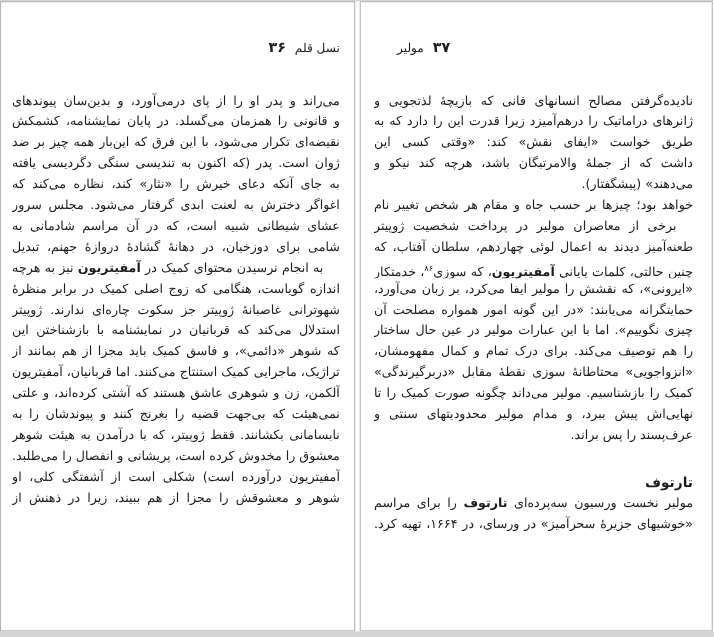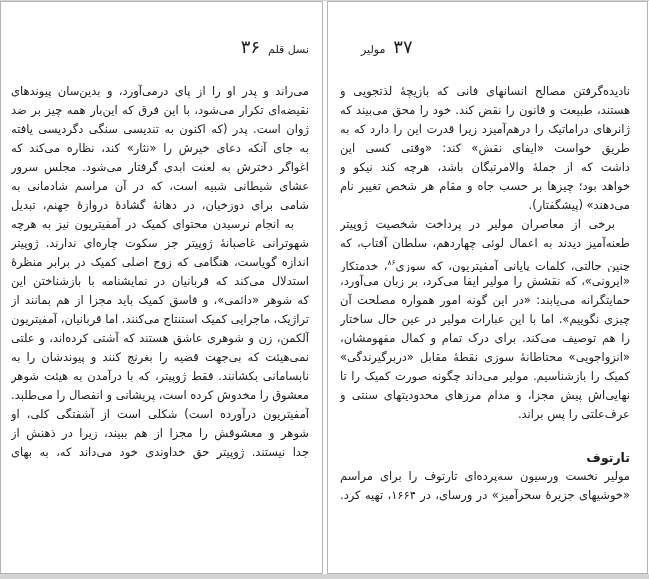--- a/index.html
+++ b/index.html
@@ -8,91 +8,90 @@
     background:#d4d4d4;
     font-family:"DejaVu Sans",sans-serif;
   }
   .spread{position:absolute;left:0;top:1px;width:649px;height:573px;background:#ffffff;}
   .page{position:absolute;top:0;height:573px;background:#ffffff;border:1px solid #b4b4b4;box-sizing:border-box;}
   .page-left{left:0;width:323px;}
   .page-right{left:327px;width:321px;}
   .phead{position:absolute;top:34px;display:flex;align-items:baseline;gap:8px;direction:rtl;color:#1c1c1c;}
   .phead-left{right:13px;}
   .phead-right{left:33px;}
-  .pnum{font-weight:normal;font-size:18px;letter-spacing:.5px;}
+  .pnum{font-weight:bold;font-size:13px;letter-spacing:.5px;}
   .ptitle{font-size:11px;}
   .textcol{position:absolute;top:80px;direction:rtl;color:#1c1c1c;font-size:11.5px;line-height:19px;}
   .textcol-left{right:13px;left:10px;}
   .textcol-right{right:17px;left:12px;}
   .tline{height:19px;overflow:hidden;text-align:justify;text-align-last:justify;white-space:normal;}
   .tline.nojust{text-align-last:right;}
   .tline.indent{padding-right:15px;}
-  .b{font-weight:normal;}
+  .b{font-weight:bold;}
   .sup{font-size:7.5px;vertical-align:5px;font-weight:normal;}
   .sheading{font-weight:bold;font-size:12.5px;line-height:19px;margin:24px 0 0 0;text-align:right;color:#1c1c1c;}
 </style>
 </head>
 <body>
 
 <div class="spread">
 
   <div class="page page-left">
     <div class="phead phead-left">
       <span class="ptitle">نسل قلم</span>
       <span class="pnum">۳۶</span>
     </div>
     <div class="textcol textcol-left">
         <div class="tline"><span>می‌راند و پدر او را از پای درمی‌آورد، و بدین‌سان پیوندهای طبیعی</span></div>
+        <div class="tline"><span>و قانونی را همزمان می‌گسلد. در پایان نمایشنامه، کشمکش</span></div>
         <div class="tline"><span>نقیضه‌ای تکرار می‌شود، با این فرق که این‌بار همه چیز بر ضد دون</span></div>
         <div class="tline"><span>ژوان است. پدر (که اکنون به تندیسی سنگی دگردیسی یافته است)،</span></div>
         <div class="tline"><span>به جای آنکه دعای خیرش را «نثار» کند، نظاره می‌کند که چگونه</span></div>
         <div class="tline"><span>اغواگر دخترش به لعنت ابدی گرفتار می‌شود. مجلس سرور کمیک</span></div>
         <div class="tline"><span>عشای شیطانی شبیه است، که در آن مراسم شادمانی به ضیافت</span></div>
         <div class="tline"><span>شامی برای دوزخیان، در دهانهٔ گشادهٔ دروازهٔ جهنم، تبدیل می‌شود.</span></div>
         <div class="tline indent"><span>به انجام نرسیدن محتوای کمیک در </span><span class="b">آمفیتریون</span><span> نیز به هرچه</span></div>
+        <div class="tline"><span>اندازه گویاست، هنگامی که زوج اصلی کمیک در برابر منظرهٔ</span></div>
         <div class="tline"><span>شهوترانی غاصبانهٔ ژوپیتر جز سکوت چاره‌ای ندارند. ژوپیتر</span></div>
-        <div class="tline"><span>اندازه گویاست، هنگامی که زوج اصلی کمیک در برابر منظرهٔ</span></div>
         <div class="tline"><span>استدلال می‌کند که قربانیان در نمایشنامه با بازشناختن این واقعیت</span></div>
         <div class="tline"><span>که شوهر «دائمی»، و فاسق کمیک باید مجزا از هم بمانند از موقعیتی</span></div>
         <div class="tline"><span>تراژیک، ماجرایی کمیک استنتاج می‌کنند. اما قربانیان، آمفیتریون و</span></div>
         <div class="tline"><span>آلکمن، زن و شوهری عاشق هستند که آشتی کرده‌اند، و علتی</span></div>
         <div class="tline"><span>نمی‌هیئت که بی‌جهت قضیه را بغرنج کنند و پیوندشان را به</span></div>
         <div class="tline"><span>نابسامانی بکشانند. فقط ژوپیتر، که با درآمدن به هیئت شوهر هویت</span></div>
         <div class="tline"><span>معشوق را مخدوش کرده است، پریشانی و انفصال را می‌طلبد. از</span></div>
         <div class="tline"><span>آمفیتریون درآورده است) شکلی است از آشفتگی کلی، او نمی‌پذیرد</span></div>
         <div class="tline"><span>شوهر و معشوقش را مجزا از هم ببیند، زیرا در ذهنش از یکدیگر</span></div>
-        <div class="tline"><span>جدا نیستند. ژوپیتر حق خداوندی خود می‌داند که، به بهای</span></div>
       </div>
   </div>
 
   <div class="page page-right">
     <div class="phead phead-right">
       <span class="pnum">۳۷</span>
       <span class="ptitle">مولیر</span>
     </div>
     <div class="textcol textcol-right">
       <div>
           <div class="tline"><span>نادیده‌گرفتن مصالح انسانهای فانی که بازیچهٔ لذتجویی و شقاوتش</span></div>
-          <div class="tline"><span>هستند، طبیعت و قانون را نقض کند. خود را محق می‌بیند که</span></div>
           <div class="tline"><span>ژانرهای دراماتیک را درهم‌آمیزد زیرا قدرت این را دارد که به هر</span></div>
           <div class="tline"><span>طریق خواست «ایفای نقش» کند: «وقتی کسی این بلنداقبالی را</span></div>
           <div class="tline"><span>داشت که از جملهٔ والامرتبگان باشد، هرچه کند نیکو و پسندیده</span></div>
+          <div class="tline nojust"><span>می‌دهند» (پیشگفتار).</span></div>
           <div class="tline"><span>خواهد بود؛ چیزها بر حسب جاه و مقام هر شخص تغییر نام</span></div>
-          <div class="tline nojust"><span>می‌دهند» (پیشگفتار).</span></div>
           <div class="tline indent"><span>برخی از معاصران مولیر در پرداخت شخصیت ژوپیتر اشاره‌ای</span></div>
           <div class="tline"><span>طعنه‌آمیز دیدند به اعمال لوئی چهاردهم، سلطان آفتاب، که در</span></div>
           <div class="tline"><span>چنین حالتی، کلمات پایانی </span><span class="b">آمفیتریون</span><span>، که سوزی</span><span class="sup">۸۶</span><span>، خدمتکار</span></div>
           <div class="tline"><span>«ایرونی»، که نقشش را مولیر ایفا می‌کرد، بر زبان می‌آورد، طنینی</span></div>
           <div class="tline"><span>حمایتگرانه می‌یابند: «در این گونه امور همواره مصلحت آن است که</span></div>
           <div class="tline"><span>چیزی نگوییم». اما با این عبارات مولیر در عین حال ساختار کمیک</span></div>
           <div class="tline"><span>را هم توصیف می‌کند. برای درک تمام و کمال مفهومشان، باید در</span></div>
           <div class="tline"><span>«انزواجویی» محتاطانهٔ سوزی نقطهٔ مقابل «دربرگیرندگی» مشارکت</span></div>
           <div class="tline"><span>کمیک را بازشناسیم. مولیر می‌داند چگونه صورت کمیک را تا حد</span></div>
-          <div class="tline"><span>نهایی‌اش پیش مجزا، و مدام مرزهای محدودیتهای سنتی و</span></div>
-          <div class="tline nojust"><span>عرف‌علتی را پس براند.</span></div>
+          <div class="tline"><span>نهایی‌اش پیش ببرد، و مدام مولیر محدودیتهای سنتی و</span></div>
+          <div class="tline nojust"><span>عرف‌پسند را پس براند.</span></div>
         </div>
       <div class="sheading">تارتوف</div>
       <div>
           <div class="tline"><span>مولیر نخست ورسیون سه‌پرده‌ای </span><span class="b">تارتوف</span><span> را برای مراسم جشنی،</span></div>
           <div class="tline"><span>«خوشیهای جزیرهٔ سحرآمیز» در ورسای، در ۱۶۶۴، تهیه کرد. این</span></div>
         </div>
     </div>
   </div>
 
 </div>

